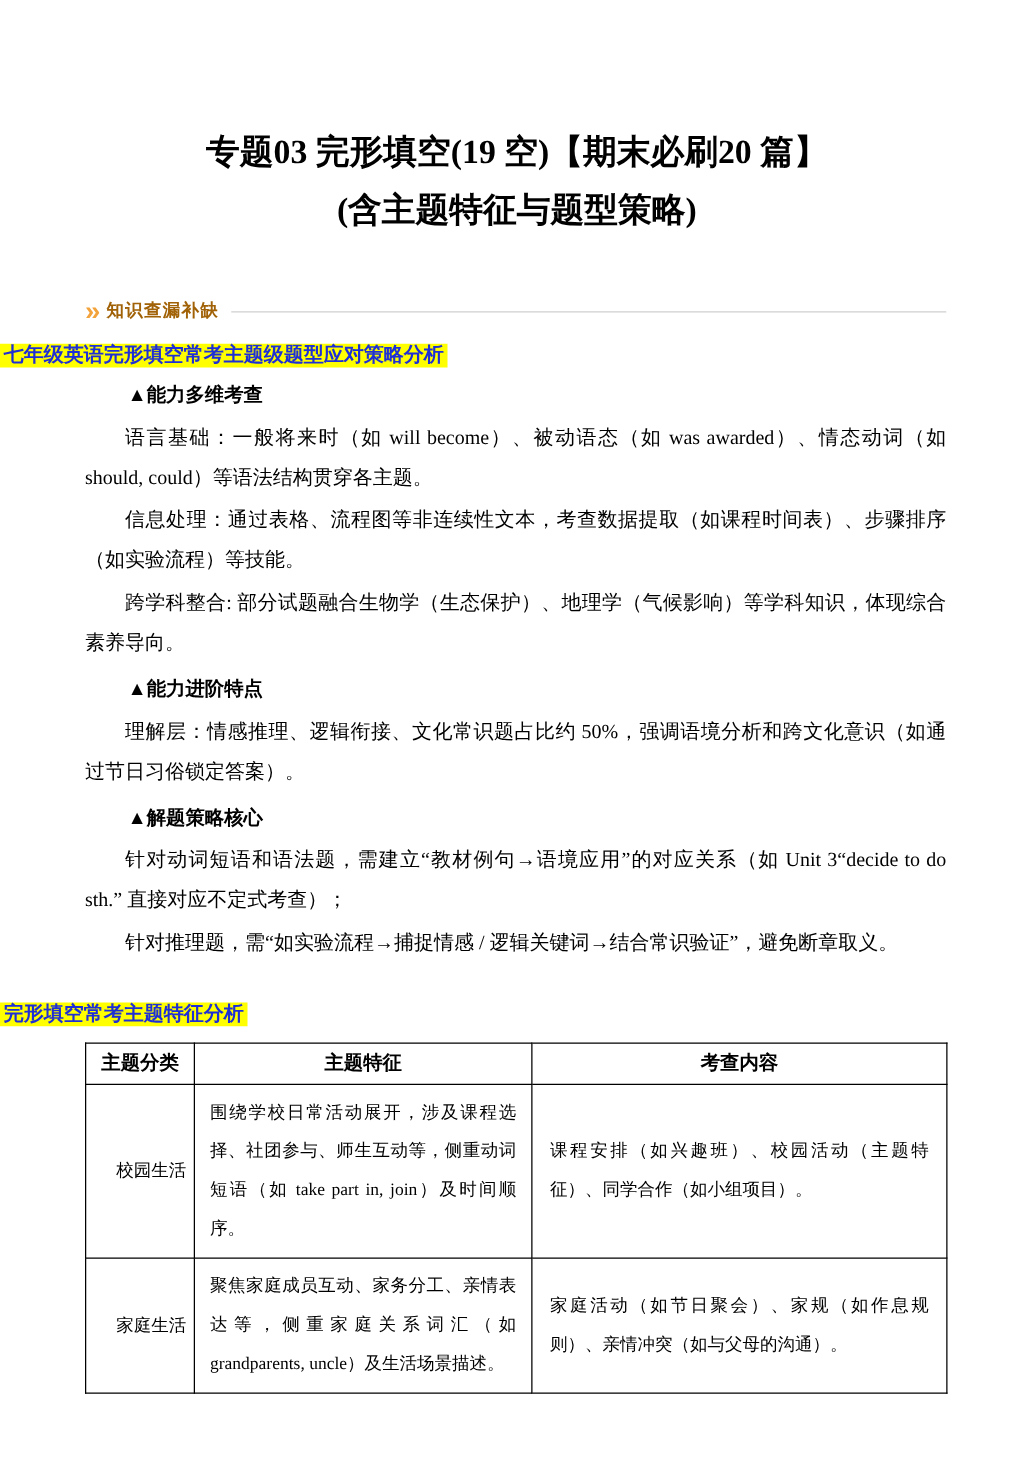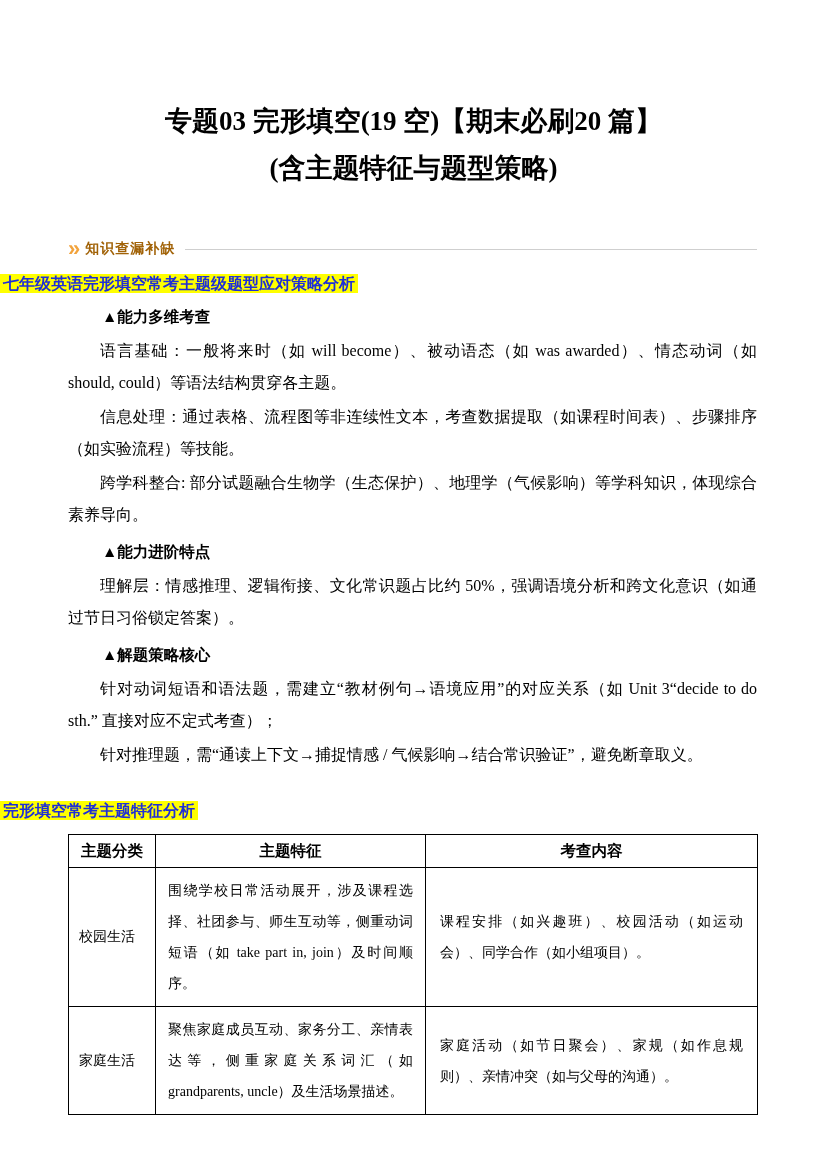--- a/index.html
+++ b/index.html
@@ -15,21 +15,21 @@
   .section-label { color: #a16207; font-weight: 700; font-size: 14px; letter-spacing: 1px; font-family: "Liberation Sans", sans-serif; }
   .section-rule { flex: 1; height: 1px; background: #cfcfcf; margin-left: 10px; }
   .hl-row { text-align: left; margin-top: 14px; }
   .hl-row2 { margin-top: 30px; }
   .hl { background: #ffff00; color: #1f2fd6; font-weight: 700; font-size: 16px; padding: 1px 3px; font-family: "Liberation Sans", sans-serif; }
   .body-text { margin: 6px 70px 0 68px; font-size: 16px; line-height: 32px; text-align: justify; }
   .body-text p { margin: 2px 0; }
   .body-text .sub { font-weight: 700; font-size: 15.5px; font-family: "Liberation Sans", sans-serif; margin-top: 5px; margin-left: 34px; }
   .body-text .para { text-indent: 2em; }
   .theme-table { border-collapse: collapse; margin: 12px 70px 0 68px; width: 689px; table-layout: fixed; }
-  .theme-table th, .theme-table td { border: 1px solid #000; }
+  .theme-table th, .theme-table td { border: 1px solid #000; text-align: right; }
   .theme-table th { font-size: 15.5px; font-weight: 700; text-align: center; padding: 5px 4px; line-height: 22px; font-family: "Liberation Sans", sans-serif; }
   .theme-table td { font-size: 14px; vertical-align: middle; }
   .theme-table td.cat { padding: 8px 6px 8px 10px; }
   .theme-table td.feat { padding: 7px 12px; line-height: 31px; text-align: justify; }
   .theme-table td.cont { padding: 7px 14px; line-height: 31px; text-align: justify; }
 </style>
 </head>
 <body>
 
 <div class="page">
@@ -51,21 +51,21 @@
 
   <div class="body-text">
     <p class="sub">▲能力多维考查</p>
     <p class="para">语言基础：一般将来时（如 will become）、被动语态（如 was awarded）、情态动词（如 should, could）等语法结构贯穿各主题。</p>
     <p class="para">信息处理：通过表格、流程图等非连续性文本，考查数据提取（如课程时间表）、步骤排序（如实验流程）等技能。</p>
     <p class="para">跨学科整合: 部分试题融合生物学（生态保护）、地理学（气候影响）等学科知识，体现综合素养导向。</p>
     <p class="sub">▲能力进阶特点</p>
     <p class="para">理解层：情感推理、逻辑衔接、文化常识题占比约 50%，强调语境分析和跨文化意识（如通过节日习俗锁定答案）。</p>
     <p class="sub">▲解题策略核心</p>
     <p class="para">针对动词短语和语法题，需建立“教材例句→语境应用”的对应关系（如 Unit 3“decide to do sth.” 直接对应不定式考查）；</p>
-    <p class="para">针对推理题，需“通读上下文→捕捉情感 / 气候影响→结合常识验证”，避免断章取义。</p>
+    <p class="para">针对推理题，需“如实验流程→捕捉情感 / 逻辑关键词→结合常识验证”，避免断章取义。</p>
   </div>
 
   <div class="hl-row hl-row2">
     <span class="hl">完形填空常考主题特征分析</span>
   </div>
 
   <table class="theme-table">
     <colgroup>
       <col style="width:87px">
       <col style="width:270px">
@@ -75,21 +75,21 @@
       <tr>
         <th>主题分类</th>
         <th>主题特征</th>
         <th>考查内容</th>
       </tr>
     </thead>
     <tbody>
       <tr>
         <td class="cat">校园生活</td>
         <td class="feat">围绕学校日常活动展开，涉及课程选择、社团参与、师生互动等，侧重动词短语（如 take part in, join）及时间顺序。</td>
-        <td class="cont">课程安排（如兴趣班）、校园活动（如运动会）、同学合作（如小组项目）。</td>
+        <td class="cont">课程安排（如兴趣班）、校园活动（主题特征）、同学合作（如小组项目）。</td>
       </tr>
       <tr>
         <td class="cat">家庭生活</td>
         <td class="feat">聚焦家庭成员互动、家务分工、亲情表达等，侧重家庭关系词汇（如 grandparents, uncle）及生活场景描述。</td>
         <td class="cont">家庭活动（如节日聚会）、家规（如作息规则）、亲情冲突（如与父母的沟通）。</td>
       </tr>
     </tbody>
   </table>
 
 </div>

